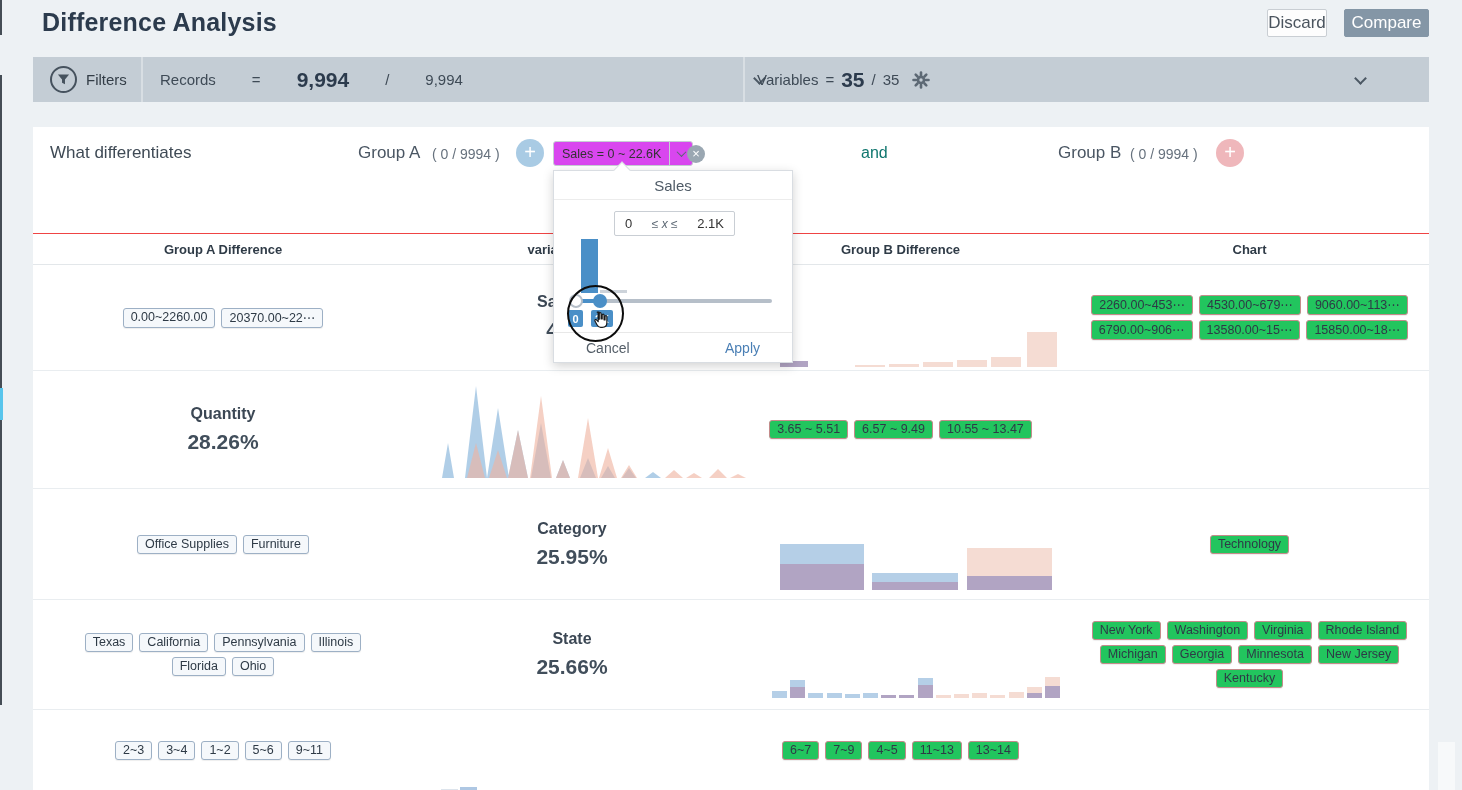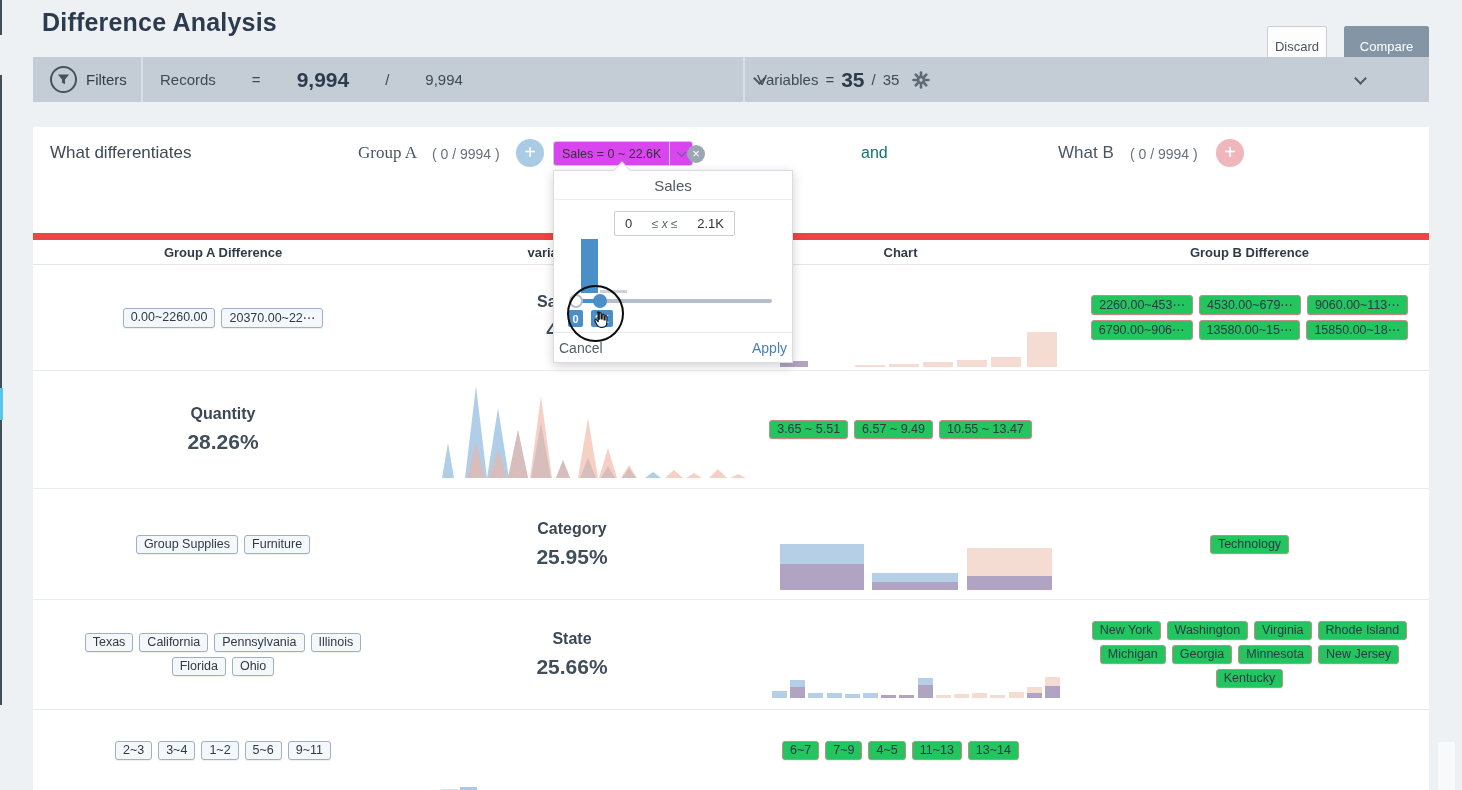--- a/index.html
+++ b/index.html
@@ -6,21 +6,21 @@
   body { font-family:"Liberation Sans", sans-serif; }
   .page { position:relative; width:1462px; height:790px; background:#edf1f4; overflow:hidden; color:#333; font-family:"Liberation Sans", sans-serif; }
   .abs { position:absolute; }
 
   
   .edge-line { position:absolute; left:0; width:2px; background:#454d55; }
   .edge-cyan { position:absolute; left:0; width:3px; background:#58c5ec; }
 
   
   .page-title { position:absolute; left:42px; top:8px; font-size:25px; font-weight:700; color:#2c3b4d; letter-spacing:.2px; }
-  .btn { position:absolute; top:9px; height:40px; font-size:13px; border-radius:2px; display:flex; align-items:center; justify-content:center; cursor:pointer;margin-top:17px; }
+  .btn { position:absolute; top:9px; height:28px; font-size:17px; border-radius:2px; display:flex; align-items:center; justify-content:center; cursor:pointer; }
   .btn-discard { left:1267px; width:60px; background:#fdfdfd; border:1px solid #c9ced3; color:#4a545e; }
   .btn-compare { left:1344px; width:85px; background:#8496a6; border:1px solid #8496a6; color:#fff; }
 
   
   .filterbar { position:absolute; left:33px; top:57px; width:1396px; height:45px; background:#c4cdd5; display:flex; }
   .fb-sec { position:relative; height:100%; }
   .fb-sec.one { width:712px; border-right:2px solid #d8dee3; }
   .fb-sec.two { width:644px; }
   .filters-zone { position:absolute; left:0; top:0; width:110px; height:100%; border-right:2px solid #d8dee3; display:flex; align-items:center; padding-left:17px; gap:9px; }
   .funnel-circle { width:27px; height:27px; border-radius:50%; border:2px solid #46525e; display:flex; align-items:center; justify-content:center; }
@@ -39,21 +39,21 @@
   .grp-count { font-size:14px; color:#66717d; }
   .plus-btn { position:absolute; width:28px; height:28px; border-radius:50%; color:#fff; font-size:20px; line-height:26px; text-align:center; cursor:pointer; }
   .filter-chip { position:absolute; left:520px; top:14px; height:25px; background:#d946ef; border:1px solid #c7ced4; border-radius:3px; display:flex; align-items:center; cursor:pointer; }
   .filter-chip .lbl { font-size:12.5px; color:#333; padding:0 8px; }
   .filter-chip .div { width:1px; height:100%; background:#c7ced4; }
   .filter-chip .chevbox { width:22px; display:flex; justify-content:center; }
   .chev-s { width:7px; height:7px; border-right:1.6px solid #5a6672; border-bottom:1.6px solid #5a6672; transform:rotate(45deg) translate(-1px,-1px); }
   .chip-close { position:absolute; left:654px; top:18px; width:18px; height:18px; border-radius:50%; background:#9aa7b2; color:#fff; font-size:13px; line-height:17px; text-align:center; cursor:pointer; }
 
   
-  .thead { position:absolute; left:0; top:106px; width:1396px; height:32px; border-top:7px solid #ef4444; border-bottom:1px solid #e3e7ea; display:grid; grid-template-columns:380px 318px 339px 359px; align-items:center; }
+  .thead { position:absolute; left:0; top:106px; width:1396px; height:32px; border-top:1px solid #ef4444; border-bottom:1px solid #e3e7ea; display:grid; grid-template-columns:380px 318px 339px 359px; align-items:center; }
   .th { text-align:center; font-size:13px; font-weight:700; color:#2f3b47; }
   .th.shift { transform:translateX(-20px); }
   .trow { position:absolute; left:0; width:1396px; display:grid; grid-template-columns:380px 318px 339px 359px; border-bottom:1px solid #e9edf0; }
   .trow.last { border-bottom:none; }
   .cell { position:relative; display:flex; align-items:center; justify-content:center; }
   .chips { display:flex; flex-wrap:wrap; justify-content:center; align-content:center; gap:5px 6px; }
   .chip { font-size:12.5px; color:#2e3a46; padding:1px 7px 2px; border-radius:3px; white-space:nowrap; box-shadow:0 1px 1px rgba(0,0,0,.07); }
   .chip-a { background:#f5f8fb; border:1px solid #9db0c5; }
   .chip-b { background:#22c55e; border:1px solid #c48b8b; }
   .varcell { display:flex; flex-direction:column; align-items:center; justify-content:center; gap:7px; }
@@ -71,21 +71,21 @@
   .hist-bar { position:absolute; left:27px; top:68px; width:17px; height:54px; background:#4a8fc7; }
   .hist-stub { position:absolute; left:46px; top:119px; width:27px; height:3px; background:#cdd3da; }
   .slider-track { position:absolute; left:20px; top:128px; width:198px; height:4px; background:#b6bfc9; border-radius:2px; }
   .slider-active { position:absolute; left:20px; top:128px; width:27px; height:4px; background:#4a8fc7; }
   .s-handle { position:absolute; width:14px; height:14px; border-radius:50%; top:123px; cursor:pointer; }
   .s-handle.min { left:15px; background:#fff; border:2px solid #b6bfc9; }
   .s-handle.max { left:39px; background:#4a8fc7; }
   .s-label { position:absolute; top:139px; height:17px; background:#4a8fc7; color:#fff; font-size:11px; font-weight:700; border-radius:2px; display:flex; align-items:center; justify-content:center; }
   .s-label.min { left:14px; width:15px; }
   .s-label.max { left:37px; width:22px; }
-  .popup-footer { position:absolute; left:0; bottom:0; width:100%; height:30px; border-top:1px solid #e8e8e8; display:flex; align-items:center; justify-content:space-between; padding:0 5px; }
+  .popup-footer { position:absolute; left:0; bottom:0; width:100%; height:30px; border-top:1px solid #e8e8e8; display:flex; align-items:center; justify-content:space-between; padding:0 32px; }
   .cancel { font-size:14px; color:#545e68; cursor:pointer; }
   .apply { font-size:14px; color:#4a7fb5; cursor:pointer; }
   .cursor-ring { position:absolute; left:567px; top:285px; width:57px; height:57px; border:2.5px solid #0c0c0c; border-radius:50%; z-index:30; }
   .hand { position:absolute; left:589px; top:309px; z-index:31; }
   .scroll-strip { position:absolute; left:1438px; top:742px; width:17px; height:48px; background:#f7f9fa; }
 </style>
 </head>
 <body>
 
 <div class="page">
@@ -141,41 +141,41 @@
             </svg>
         </span>
       </div>
       <span class="chev" style="position:absolute;right:24px;top:17px;"></span>
     </div>
   </div>
 
   <div class="card">
 
     <div class="diff-label">What differentiates</div>
-    <span class="grp-name abs" style="left:325px;top:16px;font-family:Liberation Serif, serif;">Group A</span>
+    <span class="grp-name abs" style="left:325px;top:16px;">Group A</span>
     <span class="grp-count abs" style="left:399px;top:19px;">( 0 / 9994 )</span>
     <div class="plus-btn" style="left:483px;top:12px;background:#a9cbe4;"><span>+</span></div>
     <div class="filter-chip">
       <span class="lbl">Sales = 0 ~ 22.6K</span>
       <span class="div"></span>
       <span class="chevbox">
           <span class="chev-s"></span>
         </span>
     </div>
     <div class="chip-close"><span>×</span></div>
     <span class="abs" style="left:828px;top:17px;font-size:16px;color:#0f766e;">and</span>
-    <span class="grp-name abs" style="left:1025px;top:16px;">What B</span>
+    <span class="grp-name abs" style="left:1025px;top:16px;">Group B</span>
     <span class="grp-count abs" style="left:1097px;top:19px;">( 0 / 9994 )</span>
     <div class="plus-btn" style="left:1183px;top:12px;background:#efb7bb;"><span>+</span></div>
 
     <div class="thead">
       <div class="th">Group A Difference</div>
       <div class="th shift">variable</div>
+      <div class="th">Group B Difference</div>
       <div class="th">Chart</div>
-      <div class="th">Group B Difference</div>
     </div>
 
     <div class="trow" style="top:138px;height:106px;">
       <div class="cell">
           <div class="chips">
             <span class="chip chip-a">0.00~2260.00</span>
             <span class="chip chip-a">20370.00~22⋯</span>
           </div>
         </div>
       <div class="cell">
@@ -225,21 +225,21 @@
             <span class="chip chip-b">3.65 ~ 5.51</span>
             <span class="chip chip-b">6.57 ~ 9.49</span>
             <span class="chip chip-b">10.55 ~ 13.47</span>
           </div>
         </div>
     </div>
 
     <div class="trow" style="top:362px;height:111px;">
       <div class="cell">
           <div class="chips">
-            <span class="chip chip-a">Group Supplies</span>
+            <span class="chip chip-a">Office Supplies</span>
             <span class="chip chip-a">Furniture</span>
           </div>
         </div>
       <div class="cell">
           <div class="varcell">
         <span class="var-name">Category</span>
         <span class="var-pct">25.95%</span>
       </div>
         </div>
       <div class="cell">

